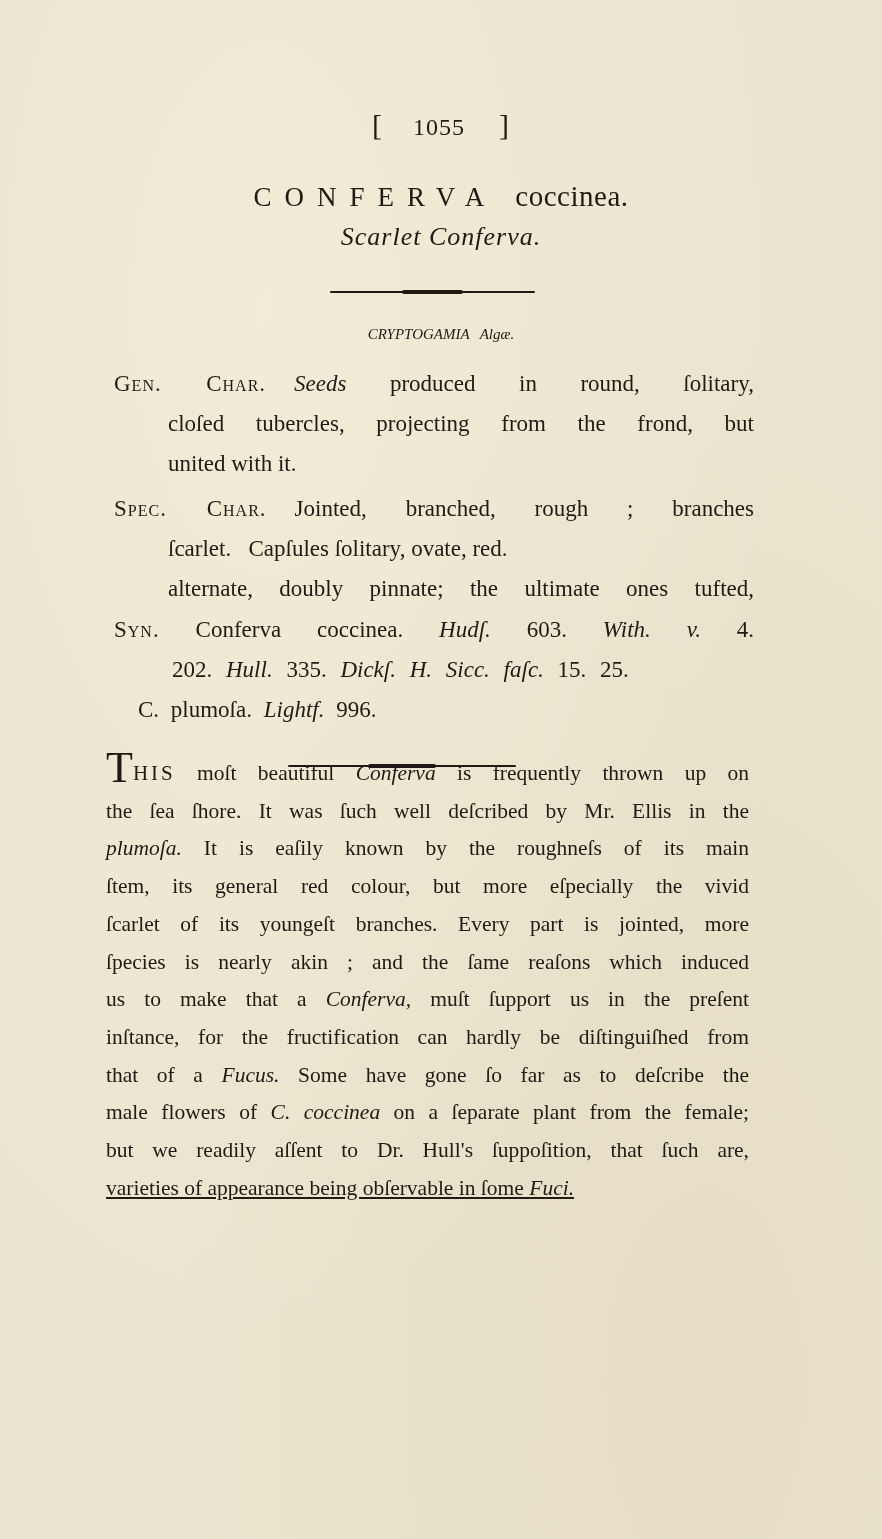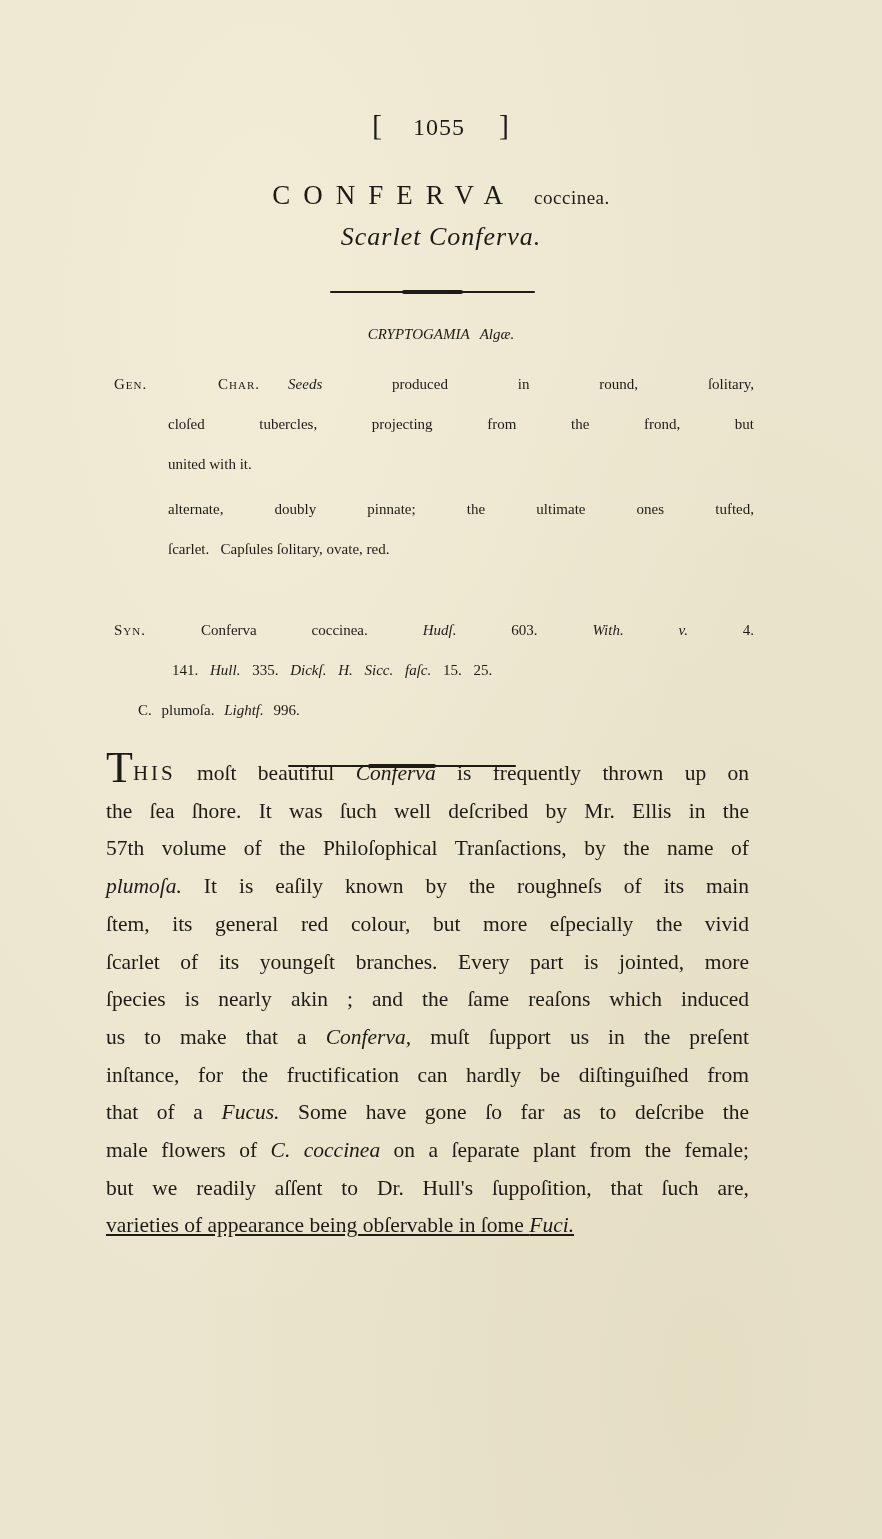--- a/index.html
+++ b/index.html
@@ -47,21 +47,21 @@
       left: 0;
       width: 882px;
       text-align: center;
       font-size: 27px;
     }
     .title .genus {
       letter-spacing: 13px;
       margin-right: 18px;
     }
     .title .species {
-      font-size: 19px;
+      font-size: 29px;
       letter-spacing: 0.5px;
     }
     .common-name {
       position: absolute;
       top: 222px;
       left: 0;
       width: 882px;
       text-align: center;
       font-size: 26px;
       font-style: italic;
@@ -92,21 +92,21 @@
       width: 882px;
       text-align: center;
       font-size: 15px;
       font-style: italic;
     }
     .classification .order { margin-left: 10px; }
     .char-block {
       position: absolute;
       left: 114px;
       width: 640px;
-      font-size: 15px;
+      font-size: 23px;
       line-height: 40px;
     }
     .char-block .line { display: block; white-space: nowrap; }
     .char-block .indent { padding-left: 54px; }
     .sc-label {
       font-variant: small-caps;
       letter-spacing: 1px;
     }
     .gap { display: inline-block; width: 28px; }
     .gen-char { top: 364px; }
@@ -161,36 +161,36 @@
     <span>CRYPTOGAMIA</span><span class="order">Algæ.</span>
   </div>
 
   <div class="char-block gen-char">
     <span class="line just"><span class="sc-label">Gen. Char.</span><span class="gap"></span><em>Seeds</em><span> produced in round, ſolitary,</span></span>
     <span class="line indent just">cloſed tubercles, projecting from the frond, but</span>
     <span class="line indent">united with it.</span>
   </div>
 
   <div class="char-block spec-char">
+    <span class="line just"><span class="sc-label">Spec. Char.</span><span class="gap"></span><span>Jointed, branched, rough ; branches</span></span>
+    <span class="line indent" style="white-space:pre">ſcarlet.   Capſules ſolitary, ovate, red.</span>
     <span class="line indent just">alternate, doubly pinnate; the ultimate ones tufted,</span>
-    <span class="line indent" style="white-space:pre">ſcarlet.   Capſules ſolitary, ovate, red.</span>
   </div>
 
   <div class="char-block syn">
     <span class="line just"><span class="sc-label">Syn.</span> <span>Conferva coccinea.</span> <em>Hudſ.</em> <span>603.</span> <em>With.</em> <em>v.</em> <span>4.</span></span>
-    <span class="line indent" style="padding-left:58px; word-spacing:8px"><span>141.</span> <em>Hull.</em> <span>335.</span> <em>Dickſ. H. Sicc. faſc.</em> <span>15. 25.</span></span>
+    <span class="line indent" style="padding-left:58px; word-spacing:8px"><span>202.</span> <em>Hull.</em> <span>335.</span> <em>Dickſ. H. Sicc. faſc.</em> <span>15. 25.</span></span>
     <span class="line indent2" style="word-spacing:6px"><span>C. plumoſa.</span> <em>Lightf.</em> <span>996.</span></span>
   </div>
 
   <div class="rule rule-2"></div>
 
   <div class="body-text" id="body-text">
       <span class="line"><span class="dropcap">T</span><span class="dropcap-rest">HIS</span> moſt beautiful <em>Conferva</em> is frequently thrown up on</span>
       <span class="line">the ſea ſhore.  It was ſuch well deſcribed by Mr. Ellis in the</span>
-      <span class="line">57th volume of the Philoſophical Tranſactions, by the name of</span>
       <span class="line"><em>plumoſa.</em>  It is eaſily known by the roughneſs of its main</span>
       <span class="line">ſtem, its general red colour, but more eſpecially the vivid</span>
       <span class="line">ſcarlet of its youngeſt branches.  Every part is jointed, more</span>
       <span class="line">ſpecies is nearly akin ; and the ſame reaſons which induced</span>
       <span class="line">us to make that a <em>Conferva,</em> muſt ſupport us in the preſent</span>
       <span class="line">inſtance, for the fructification can hardly be diſtinguiſhed from</span>
       <span class="line">that of a <em>Fucus.</em>  Some have gone ſo far as to deſcribe the</span>
       <span class="line">male flowers of <em>C. coccinea</em> on a ſeparate plant from the female;</span>
       <span class="line">but we readily aſſent to Dr. Hull's ſuppoſition, that ſuch are,</span>
       <span class="line last">varieties of appearance being obſervable in ſome <em>Fuci.</em></span>

